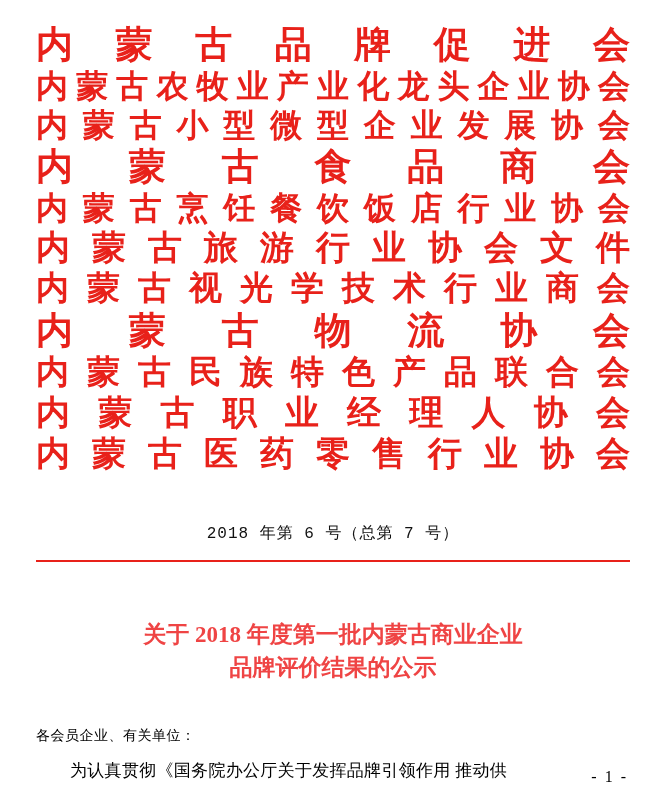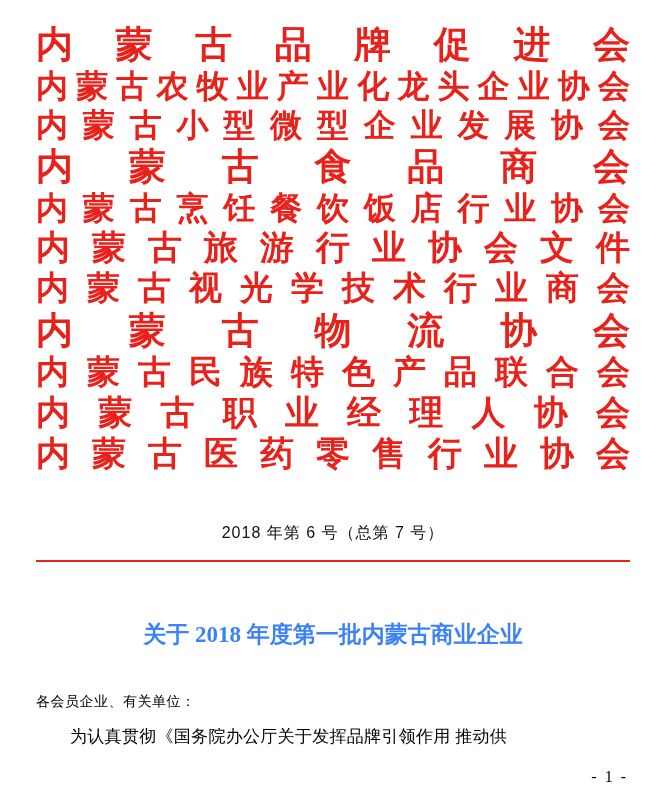--- a/index.html
+++ b/index.html
@@ -59,40 +59,40 @@
     margin: 0 auto;
   }
 
   
   .issue {
     text-align: center;
     font-size: 16px;
     color: #111;
     margin-top: 52px;
     letter-spacing: 1px;
-    font-family: Liberation Sans, sans-serif;
+    font-family: Liberation Mono, monospace;
   }
 
   
   .red-rule {
     height: 2px;
     background: #e8211a;
     margin: 16px 0 0 0;
     width: 594px;
     margin-left: auto;
     margin-right: auto;
   }
 
   
   .doc-title {
     text-align: center;
     font-weight: bold;
     font-size: 23px;
     line-height: 1.45;
-    color: #3b82f6;
+    color: #ef4444;
     margin-top: 56px;
     font-family: "Liberation Serif", serif;
   }
   .doc-title .t-line { display: block; }
 
   
   .salutation {
     margin-top: 42px;
     font-size: 14px;
     color: #000;
@@ -289,20 +289,21 @@
       </div>
     </div>
   </div>
 
   <div class="issue">2018 年第 6 号（总第 7 号）</div>
 
   <div class="red-rule"></div>
 
   <div class="doc-title">
     <span class="t-line">关于 2018 年度第一批内蒙古商业企业</span>
+    <span class="t-line">品牌评价结果的公示</span>
   </div>
 
   <div class="salutation">各会员企业、有关单位：</div>
 
   <div class="para">为认真贯彻《国务院办公厅关于发挥品牌引领作用  推动供</div>
 
   <div class="page-number">- 1 -</div>
 
 </div>
 

